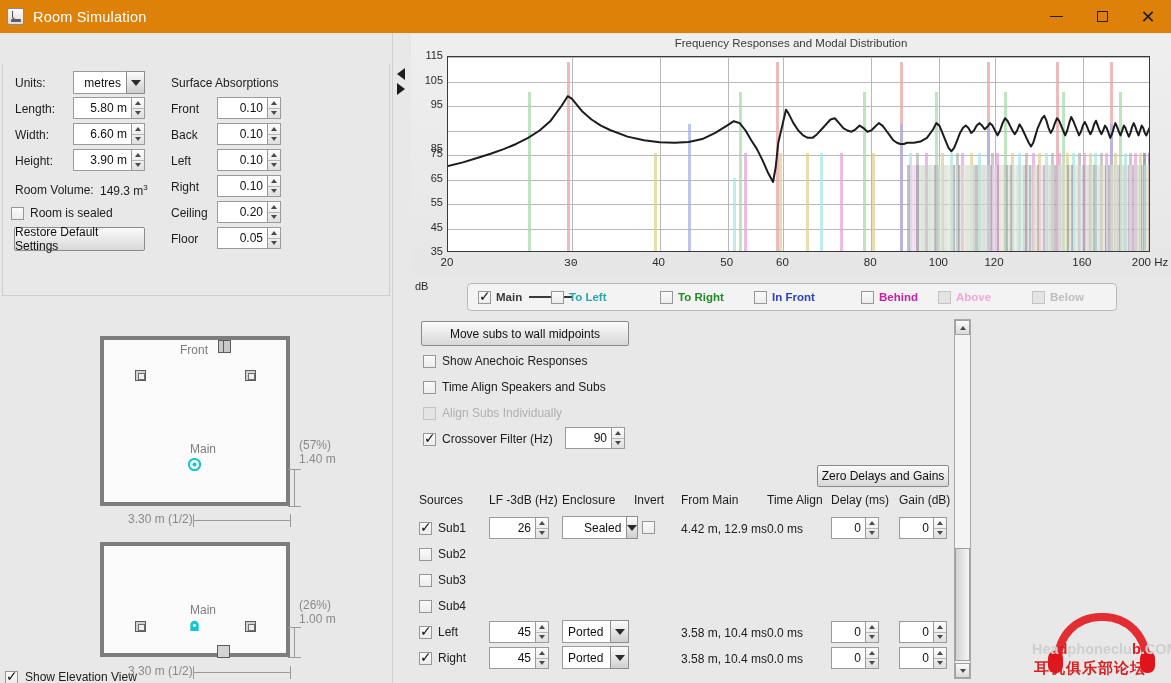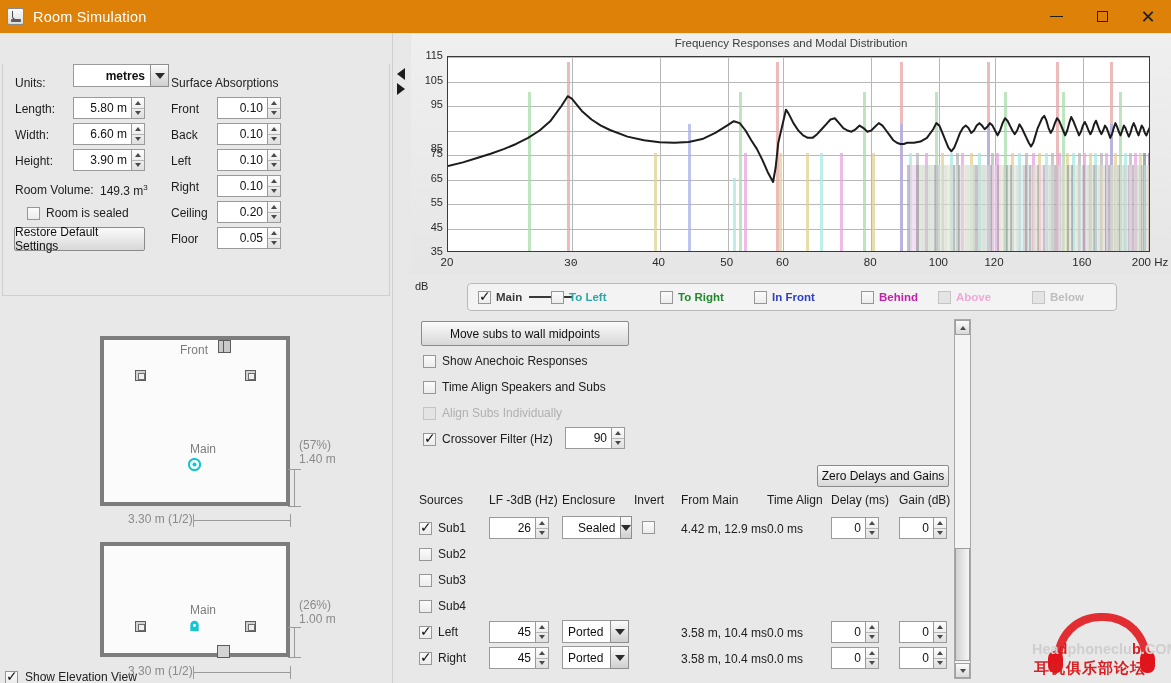--- a/index.html
+++ b/index.html
@@ -266,21 +266,21 @@
       </div>
   </div>
 </div>
 
 <div id="leftpanel">
 
 
   <div id="room-body">
 
     <span class="lbl" style="left:12px; top:12px;">Units:</span>
-    <div class="combo" style="left:70px; top:0; width:96px;font-weight:bold;">
+    <div class="combo" style="left:70px; top:7px; width:72px;">
       <div class="fld">metres</div>
       <div class="btn">
           <span class="tri-dn-big"></span>
         </div>
     </div>
 
     <span class="lbl" style="left:12px; top:38px;">Length:</span>
     <div class="spin" style="left:70px; top:33px; width:72px;">
       <div class="fld">5.80 m</div>
       <div class="arrows">
@@ -315,21 +315,21 @@
           </div>
         <div class="ar">
             <span class="tri-dn"></span>
           </div>
       </div>
     </div>
 
     <span class="lbl" style="left:12px; top:119px;">Room Volume:</span>
     <span class="lbl" style="left:97px; top:119px;"><span>149.3 m</span><span class="sup">3</span></span>
 
-    <div class="cbrow" style="left:24px; top:142px;">
+    <div class="cbrow" style="left:8px; top:142px;">
       <span class="cb"></span>
       <span>Room is sealed</span>
     </div>
 
     <div class="btn3d" style="left:11px; top:163px; width:131px; height:24px;">
       <span>Restore Default Settings</span>
     </div>
 
     <span class="lbl" style="left:168px; top:12px;">Surface Absorptions</span>
 
@@ -789,21 +789,21 @@
           <div class="arrows">
             <div class="ar">
               <span class="tri-up"></span>
             </div>
             <div class="ar">
               <span class="tri-dn"></span>
             </div>
           </div>
         </div>
         <div class="combo" style="left: 143px; top: 1px; width: 67px;">
-          <div class="fld" style="justify-content:flex-start;padding-left:15px">Sealed</div>
+          <div class="fld" style="justify-content:flex-start;padding-left:21px">Sealed</div>
           <div class="btn">
             <span class="tri-dn-big"></span>
           </div>
         </div>
         <span class="cb" style="position: absolute; left: 223px; top: 6px;"></span>
         <span style="position: absolute; left: 262px; top: 7px; font-size: 12px; white-space: nowrap;">4.42 m, 12.9 ms</span>
         <span style="position: absolute; left: 348px; top: 7px; font-size: 12px; white-space: nowrap;">0.0 ms</span>
         <div class="spin" style="left: 412px; top: 2px; width: 48px;">
           <div class="fld">0</div>
           <div class="arrows">

